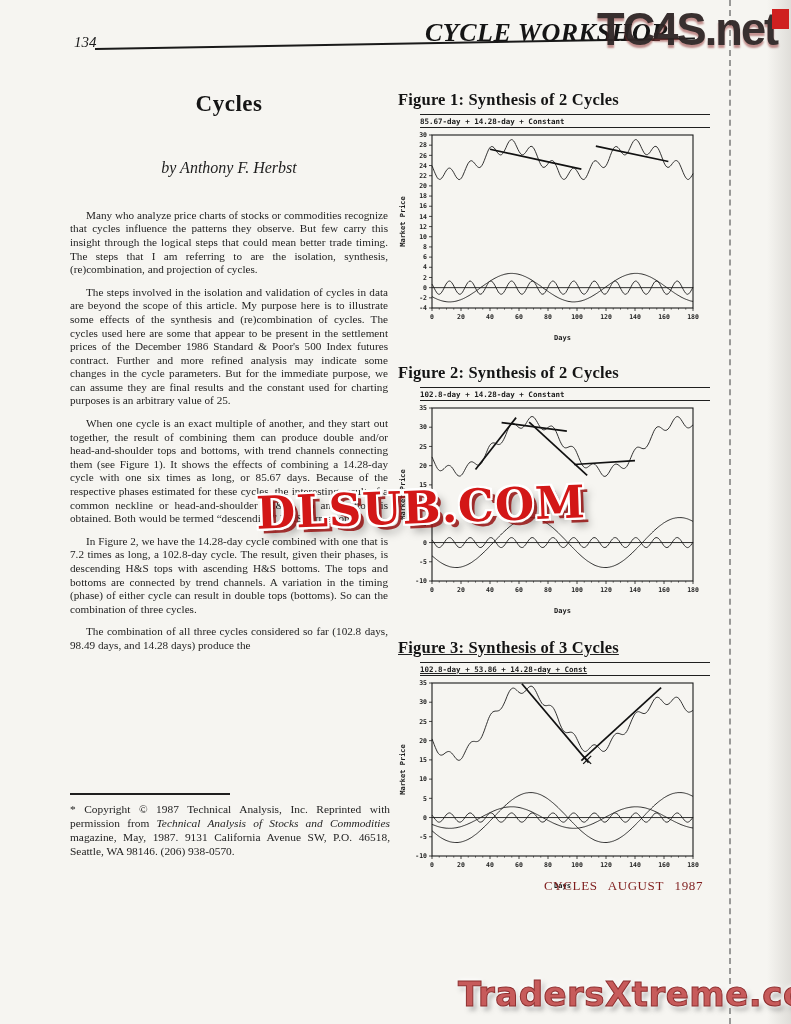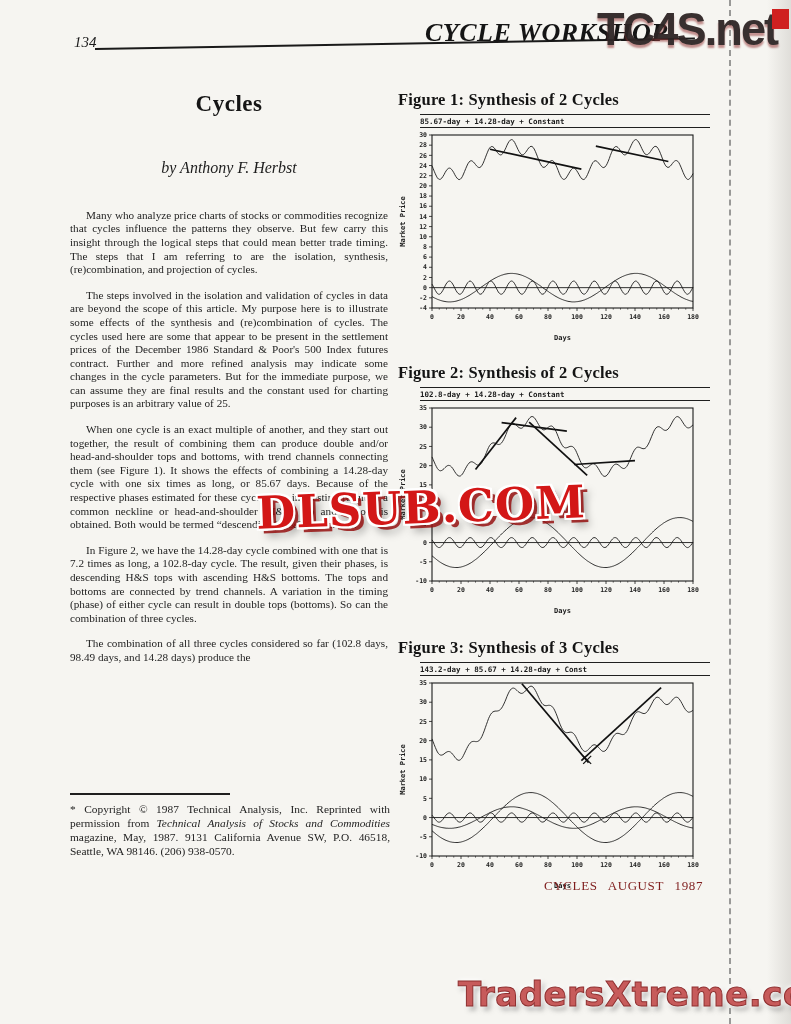--- a/index.html
+++ b/index.html
@@ -34,31 +34,31 @@
   
   .scan-dash{position:absolute;left:729px;top:0;height:1024px;border-left:2px dashed #4e4e4e;opacity:.55;}
   .scan-edge{position:absolute;right:0;top:0;width:24px;height:1024px;
              background:linear-gradient(to right,rgba(0,0,0,0),rgba(120,115,108,.18));}
 
   
   .col-left{position:absolute;left:70px;top:90px;width:318px;}
   .art-title{margin:0 0 40px;text-align:center;font:bold 23px/1.25 "Liberation Serif",serif;
              letter-spacing:.5px;color:#151515;}
   .byline{margin:0 0 32px;text-align:center;font:italic 16px "Liberation Serif",serif;color:#1d1d1d;}
-  .col-left p{margin:12px 0 9px;font-size:11.2px;line-height:13.6px;text-align:justify;text-indent:16px;color:#232323;}
+  .col-left p{margin:0 0 9px;font-size:11.2px;line-height:13.6px;text-align:justify;text-indent:16px;color:#232323;}
 
   .footnote{position:absolute;left:70px;top:793px;width:320px;}
   .fn-rule{width:160px;border-top:2px solid #1f1f1f;margin:0 0 7px;}
   .fn-text{font-size:11.4px;line-height:14px;text-align:justify;color:#232323;}
   .fn-text i{font-style:italic;}
 
   
   .col-right{position:absolute;left:398px;top:90px;width:312px;}
   .fig{position:absolute;left:0;width:312px;}
-  .fig-1{top:0;} .fig-2{top:273px;} .fig-3{top:548px;}
+  .fig-1{top:0;} .fig-2{top:273px;} .fig-3{top:548px;text-decoration:underline;}
   .fig h3{margin:0 0 4px;font:bold 16.5px "Liberation Serif",serif;letter-spacing:.2px;color:#141414;}
   .chart-sub{margin:0 0 0 22px;padding:2px 0 1px;
              font:bold 7.5px "DejaVu Sans Mono",monospace;color:#1a1a1a;
              border-top:1.6px solid #1f1f1f;border-bottom:1px solid #1f1f1f;}
   .fig svg{display:block;margin-top:2px;}
   .tick{font:bold 6.5px "DejaVu Sans Mono",monospace;fill:#1c1c1c;}
   .axis{font:bold 7px "DejaVu Sans Mono",monospace;fill:#1c1c1c;}
 
   .journal-footer{position:absolute;left:398px;top:878px;width:305px;text-align:right;
                   font:13px "Liberation Serif",serif;word-spacing:7px;letter-spacing:.6px;color:#7f1d1d;}
@@ -276,21 +276,21 @@
           <line x1="103.6" y1="19.608888888888885" x2="168.85" y2="28.066666666666663" stroke="#111" stroke-width="1.7"></line>
           <line x1="131.15" y1="19.224444444444458" x2="189.15" y2="72.27777777777777" stroke="#111" stroke-width="1.7"></line>
           <line x1="176.1" y1="61.51333333333332" x2="237" y2="57.66888888888887" stroke="#111" stroke-width="1.7"></line>
           <text x="164.5" y="210" text-anchor="middle" class="axis">Days</text>
           <text x="7" y="91.5" text-anchor="middle" class="axis" transform="rotate(-90 7 91.5)">Market Price</text>
         </svg>
     </figure>
 
     <figure class="fig fig-3" style="margin:0;">
       <h3>Figure 3: Synthesis of 3 Cycles</h3>
-      <div class="chart-sub">143.2-day + 85.67 + 14.28-day + Const</div>
+      <div class="chart-sub">102.8-day + 53.86 + 14.28-day + Const</div>
       <svg width="302" height="214" viewBox="0 0 302 214">
           <rect x="34" y="5" width="261" height="173" fill="none" stroke="#1b1b1b" stroke-width="1.1"></rect>
           <line x1="31" y1="5" x2="34" y2="5" stroke="#1b1b1b" stroke-width="0.8"></line>
           <text x="29" y="7.2" text-anchor="end" class="tick">35</text>
           <line x1="31" y1="24.22222222222223" x2="34" y2="24.22222222222223" stroke="#1b1b1b" stroke-width="0.8"></line>
           <text x="29" y="26.422222222222228" text-anchor="end" class="tick">30</text>
           <line x1="31" y1="43.44444444444446" x2="34" y2="43.44444444444446" stroke="#1b1b1b" stroke-width="0.8"></line>
           <text x="29" y="45.64444444444446" text-anchor="end" class="tick">25</text>
           <line x1="31" y1="62.66666666666667" x2="34" y2="62.66666666666667" stroke="#1b1b1b" stroke-width="0.8"></line>
           <text x="29" y="64.86666666666667" text-anchor="end" class="tick">20</text>

